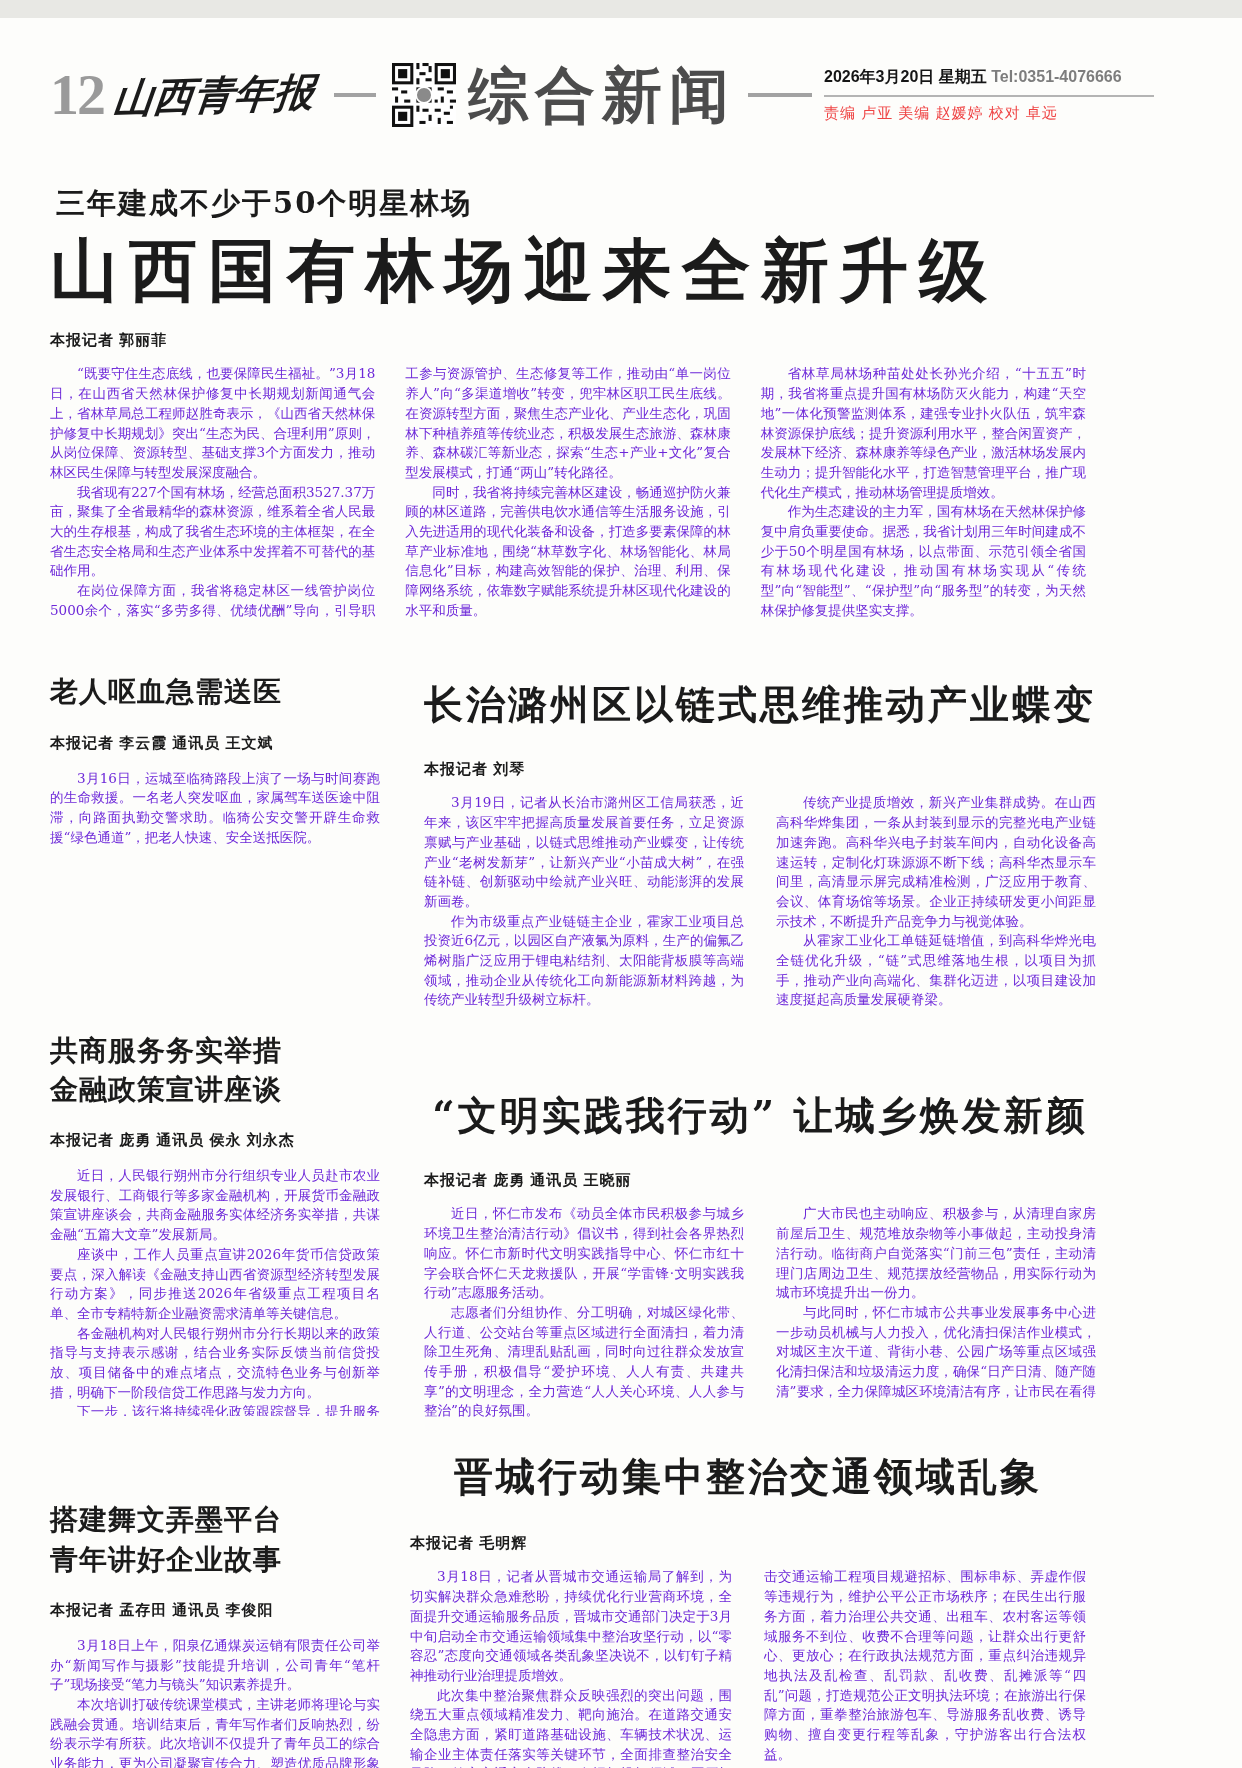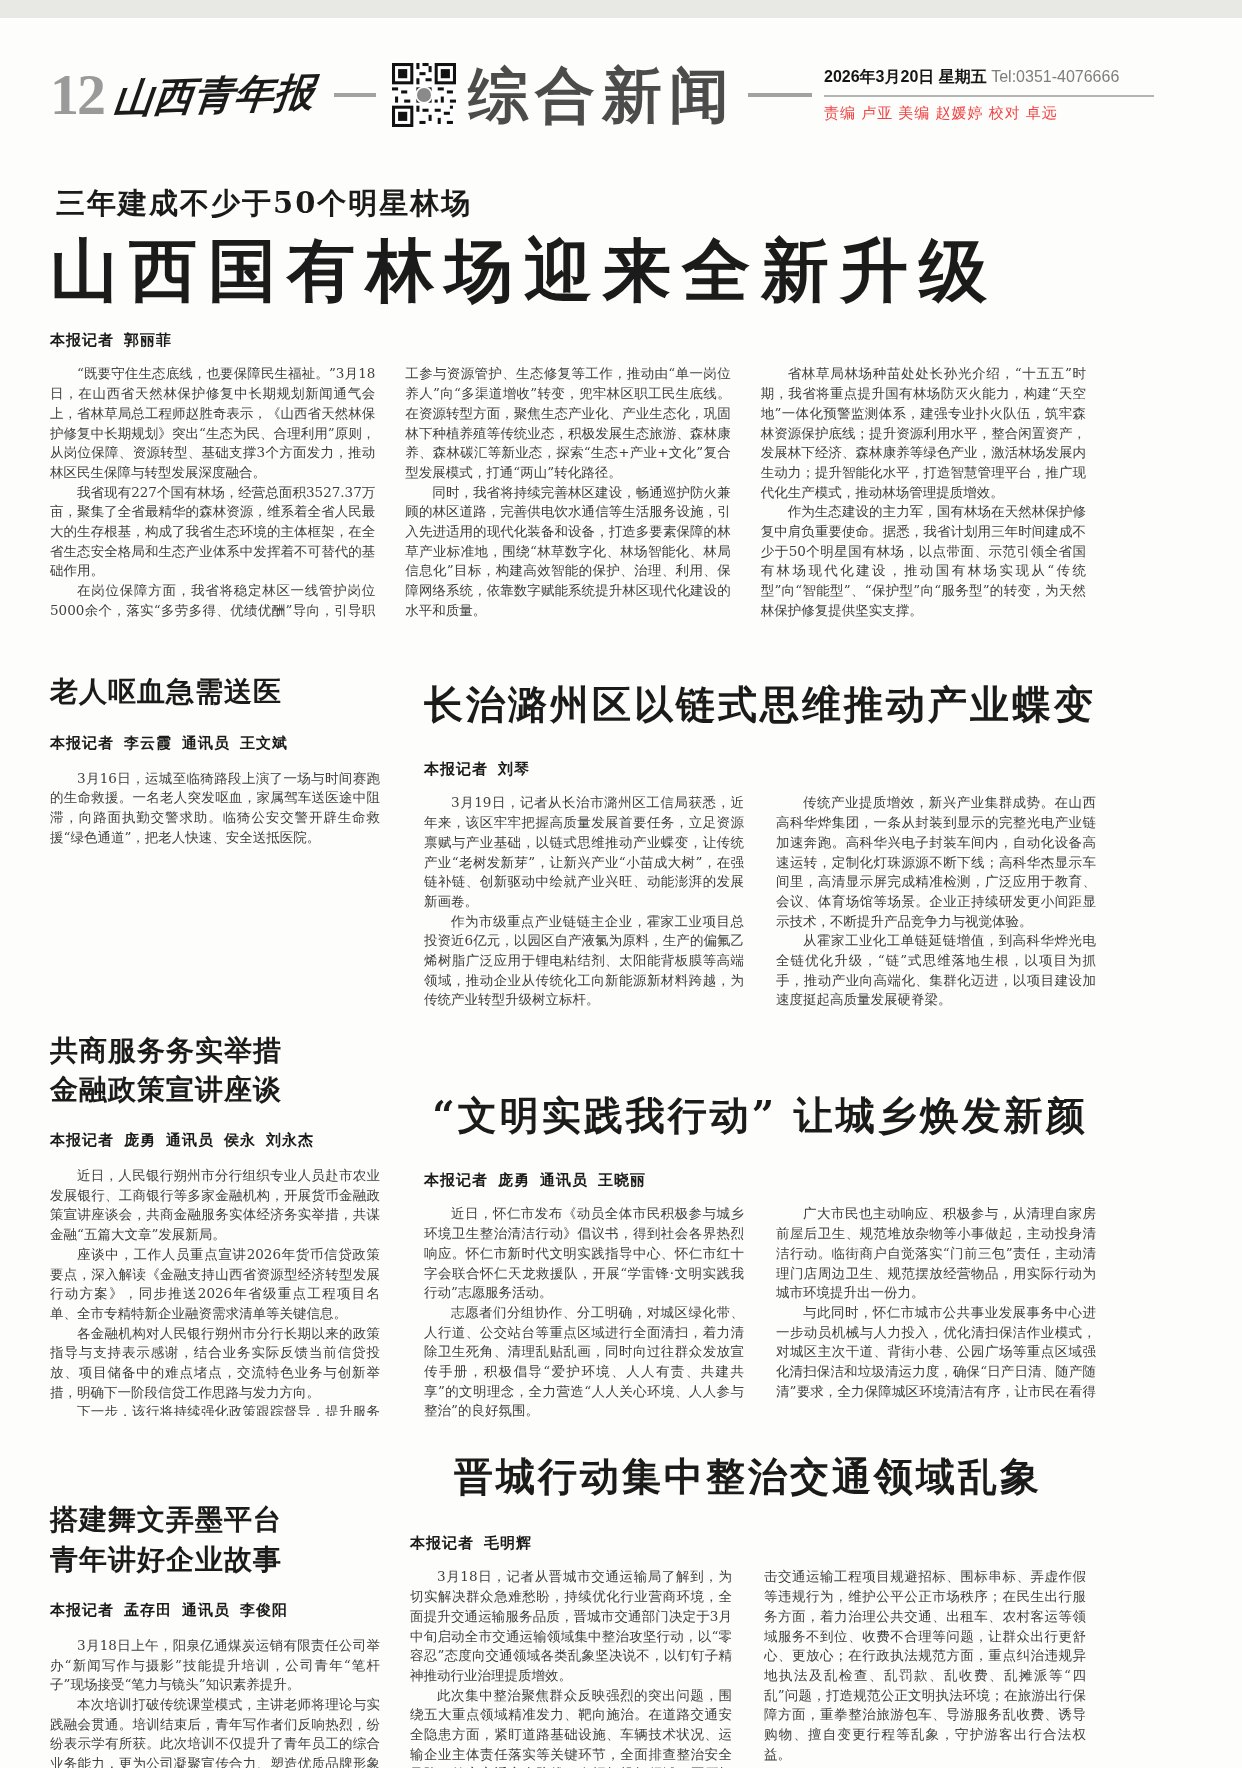--- a/index.html
+++ b/index.html
@@ -12,29 +12,29 @@
   
   header { display:flex; align-items:center; height:86px; width:1104px; }
   .page-num { font-family:"Liberation Serif", serif; font-weight:700; font-size:58px; color:#9a9a9a; letter-spacing:-2px; margin-right:10px; line-height:1; }
   .masthead { font-style:italic; font-weight:700; font-size:40px; white-space:nowrap; transform:skewX(-8deg) rotate(-2deg); margin-right:4px; line-height:1; }
   .h-rule { height:4px; background:#a2a2a2; flex:1 1 auto; margin:0 16px; }
   .h-rule-short { flex:0 0 64px; margin:0 12px; }
   .qr { width:64px; height:64px; flex:0 0 64px; }
   .section-title { font-weight:700; font-size:60px; color:#4c4c4c; letter-spacing:7px; white-space:nowrap; margin-left:12px; line-height:1; }
   .right-info { flex:0 0 auto; font-family:"Liberation Sans", sans-serif; min-width:330px; }
   .date-line { font-size:16px; font-weight:700; color:#151515; white-space:nowrap; }
-  .date-line .tel { color:#7d7d7d; font-weight:400; }
+  .date-line .tel { color:#7d7d7d; font-weight:700; }
   .info-divider { height:2px; background:#b4b4b4; margin:7px 0 7px; }
   .staff-line { font-size:15px; color:#ef4444; letter-spacing:1px; }
   
   .content { width:1036px; }
   .kicker { font-weight:700; font-size:29px; letter-spacing:2px; margin:46px 0 10px 6px; }
   .headline-main { font-weight:900; font-size:68px; letter-spacing:11px; line-height:1.08; white-space:nowrap; margin:0 0 24px; }
-  .byline { font-family:Liberation Mono, monospace; font-weight:700; font-size:15px; margin:0 0 14px; letter-spacing:1px; }
-  .body { font-size:13.5px; line-height:1.46; text-align:justify; color:#404040; overflow:hidden; }
+  .byline { font-family:Liberation Sans, sans-serif; font-weight:700; font-size:15px; margin:0 0 14px; letter-spacing:1px; }
+  .body { font-size:13.5px; line-height:1.46; text-align:justify; color:#6d28d9; overflow:hidden; }
   .body p { text-indent:2em; }
   .cols-3 { column-count:3; column-gap:30px; column-fill:auto; height:258px; }
   .cols-2 { column-count:2; column-gap:32px; column-fill:auto; }
   
   .row { display:grid; grid-template-columns:330px 1fr; column-gap:30px; }
   .row-2 { margin-top:50px;gap:44px; }
   .row-3 { margin-top:24px; }
   .side-title { font-weight:700; font-size:28px; line-height:1.4; letter-spacing:1px; }
   .side-title span { display:block; }
   .side-byline { margin:22px 0 16px; }

